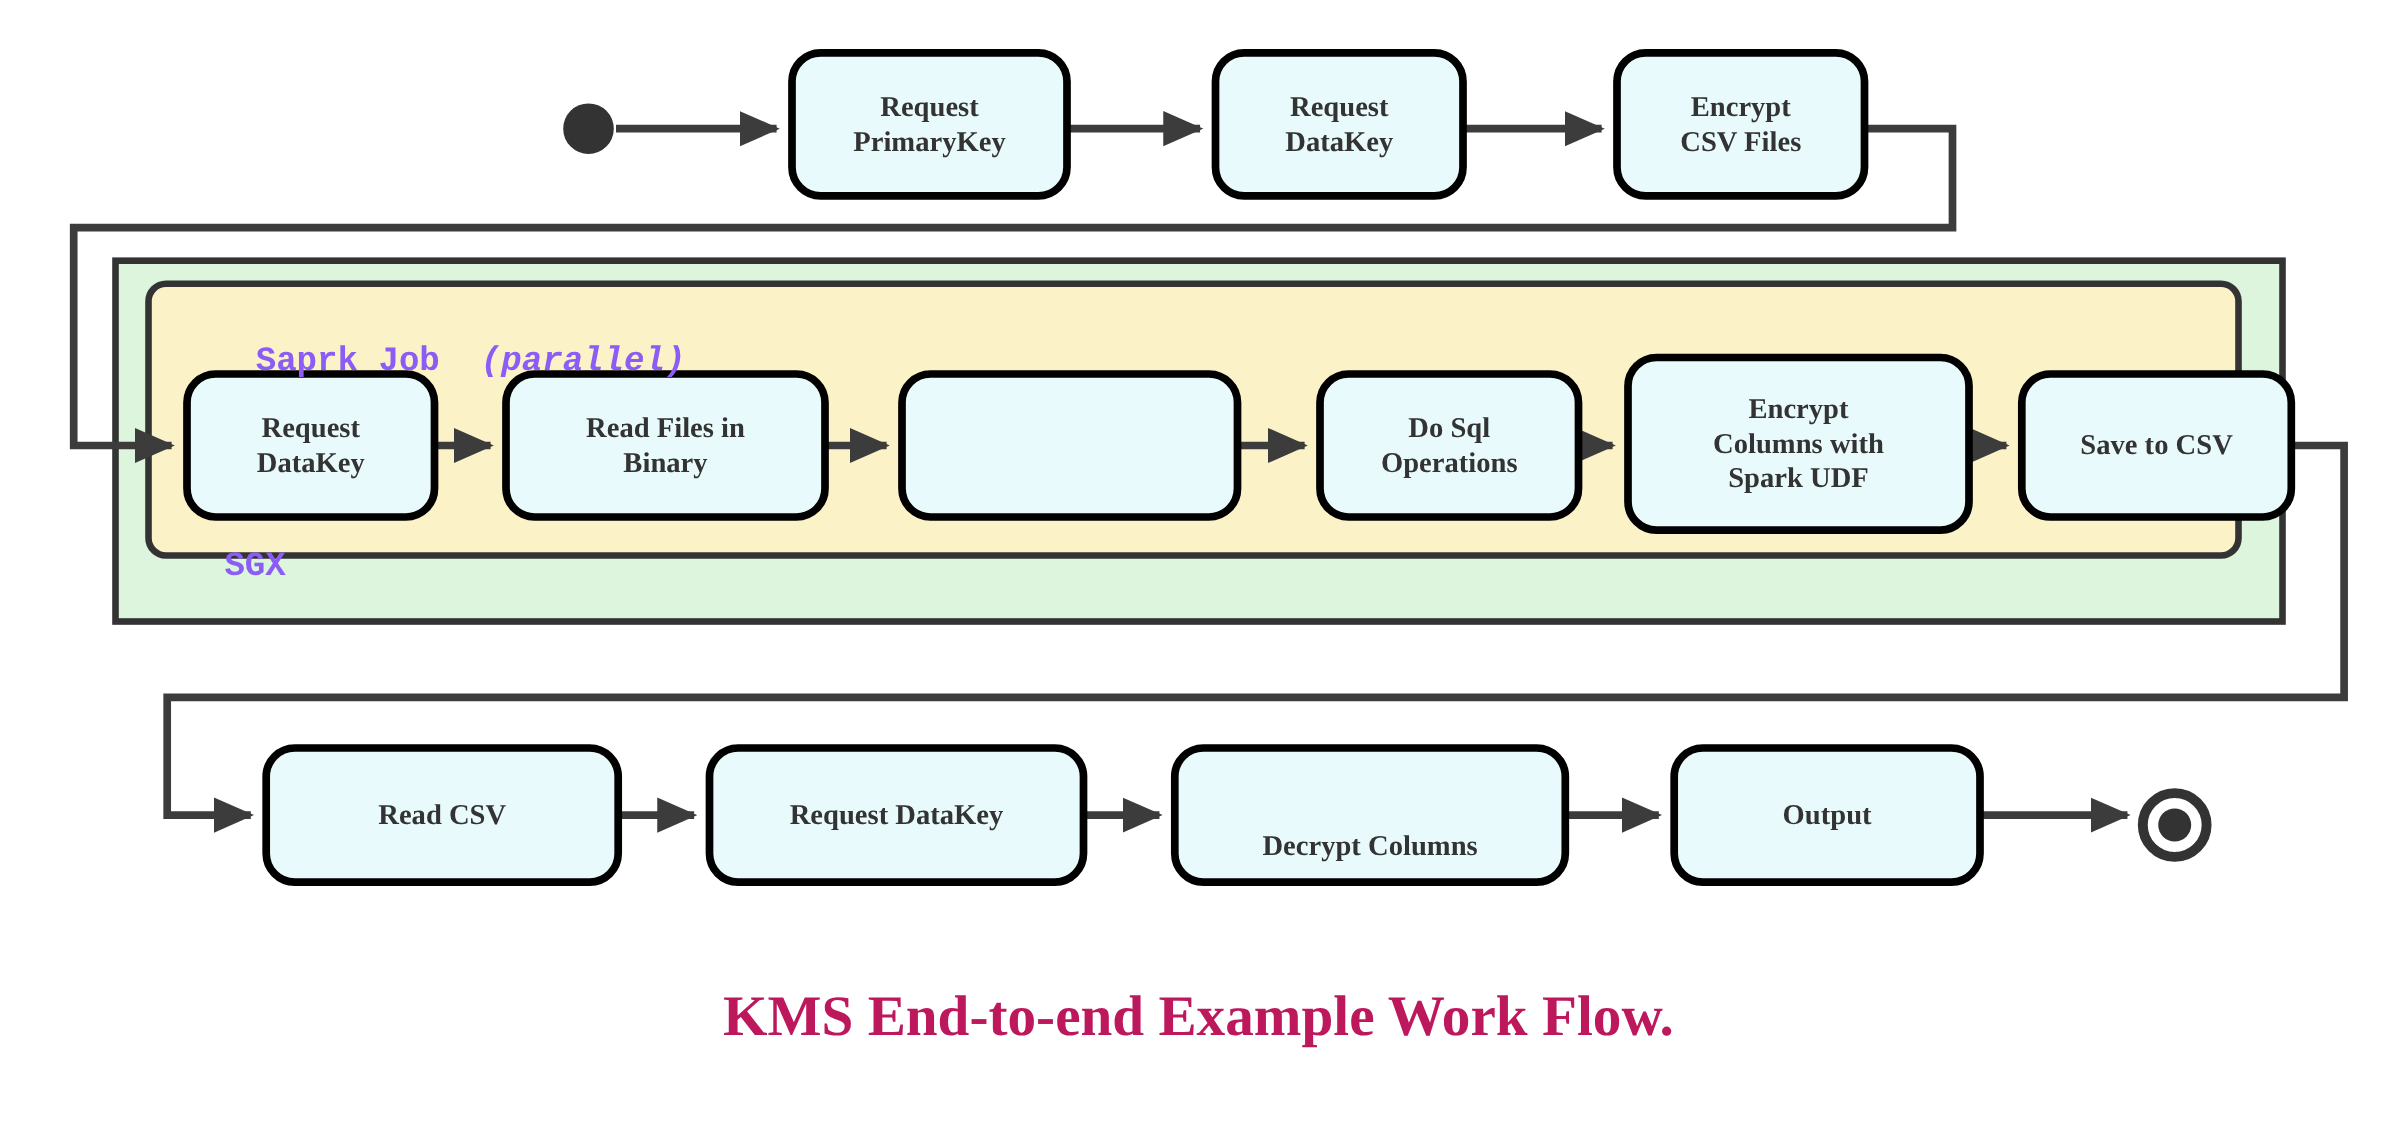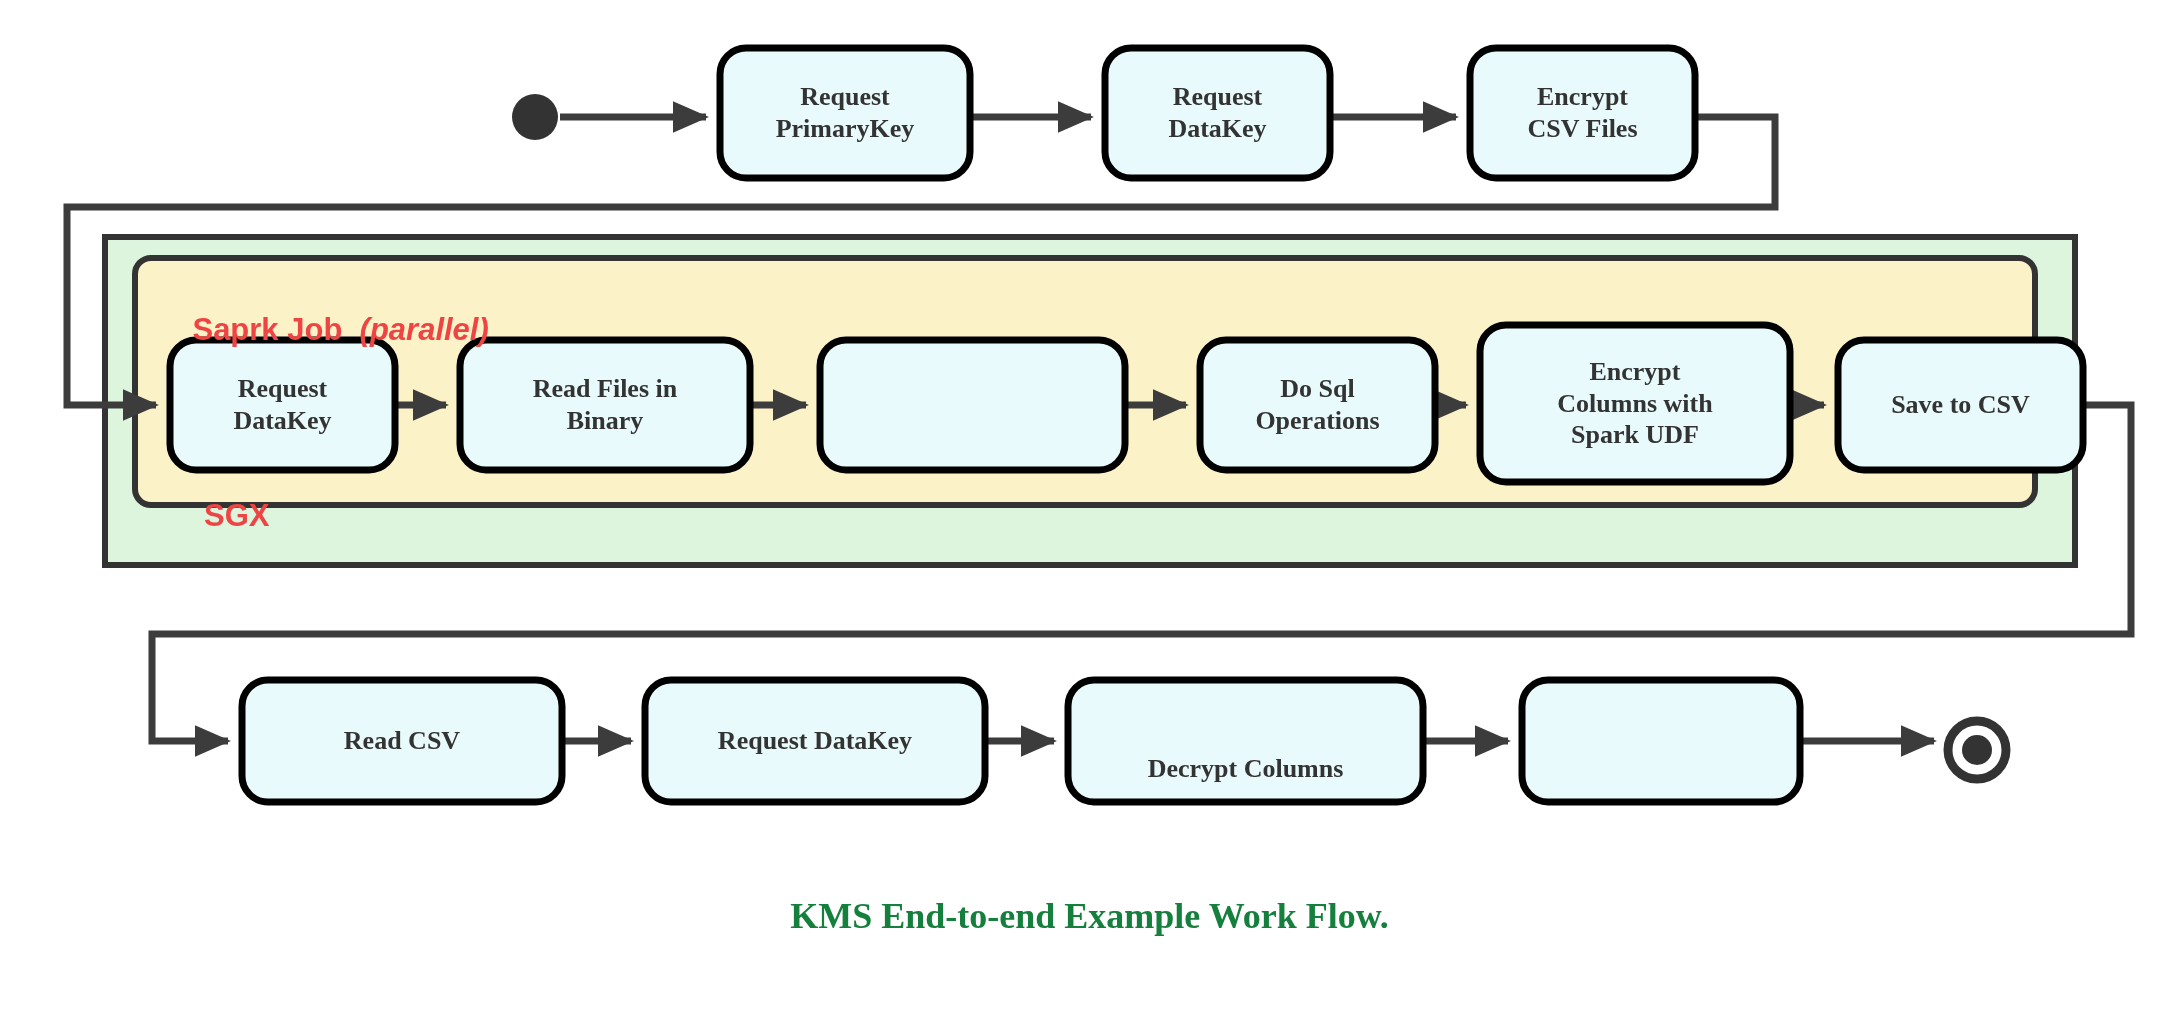--- a/index.html
+++ b/index.html
@@ -7,27 +7,27 @@
        font-family:"Liberation Serif","DejaVu Serif",serif;}
   #stage{position:relative;width:2179px;height:1036px;}
   svg{position:absolute;left:0;top:0;width:2179px;height:1036px;}
   .nodeLabel{
     position:absolute;display:flex;align-items:center;justify-content:center;
     text-align:center;font-weight:bold;color:#333333;
     font-family:"Liberation Serif","DejaVu Serif",serif;
     font-size:26px;line-height:1.22;pointer-events:none;white-space:pre-line;
   }
   .groupLabel{
-    position:absolute;font-weight:bold;color:#ef4444;font-size:31px;
-    font-family:Liberation Sans, sans-serif;white-space:pre;
+    position:absolute;font-weight:bold;color:#8b5cf6;font-size:31px;
+    font-family:Liberation Mono, monospace;white-space:pre;
   }
   .groupLabel .par{font-style:italic;font-weight:bold;}
   .caption{
     position:absolute;left:0;width:2179px;text-align:center;
-    font-weight:bold;color:#15803d;font-size:36px;
+    font-weight:bold;color:#be185d;font-size:52px;
     font-family:"Liberation Serif","DejaVu Serif",serif;
   }
 </style>
 </head>
 <body>
 
 <div id="stage">
 
   <svg viewBox="0 0 2179 1036">
     <defs>
@@ -113,16 +113,17 @@
   <div class="nodeLabel" style="left:1200px;top:340px;width:235px;height:130px;">Do Sql
 Operations</div>
   <div class="nodeLabel" style="left:1480px;top:325px;width:310px;height:157px;">Encrypt
 Columns with
 Spark UDF</div>
   <div class="nodeLabel" style="left:242px;top:680px;width:320px;height:122px;">Read CSV</div>
 
   <div class="nodeLabel" style="left:1838px;top:340px;width:245px;height:130px;">Save to CSV</div>
   <div class="nodeLabel" style="left:645px;top:680px;width:340px;height:122px;">Request DataKey</div>
   <div class="nodeLabel" style="left:1068px;top:708px;width:355px;height:122px;">Decrypt Columns</div>
+  <div class="nodeLabel" style="left:1522px;top:680px;width:278px;height:122px;">Output</div>
 
   <div class="caption" style="top:895px;">KMS End-to-end Example Work Flow.</div>
 
 </div>
 
 </body></html>

